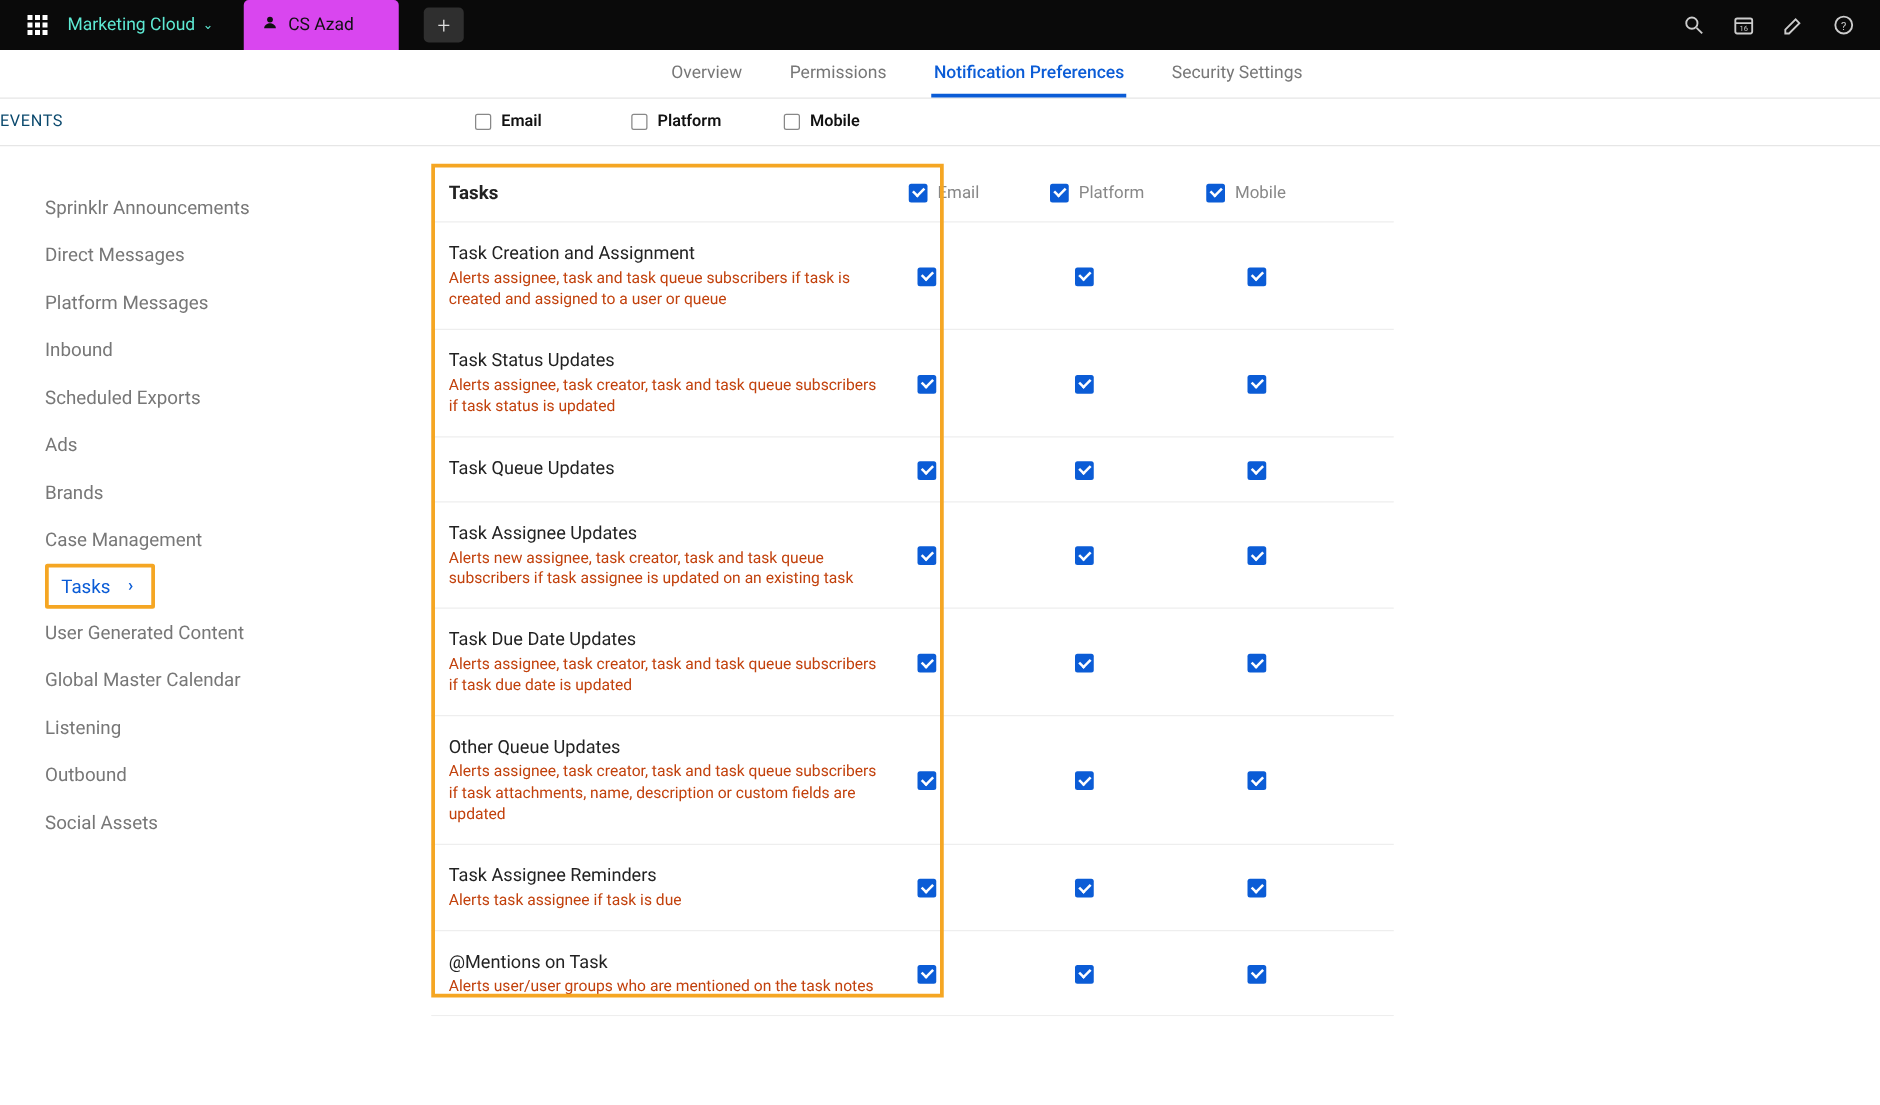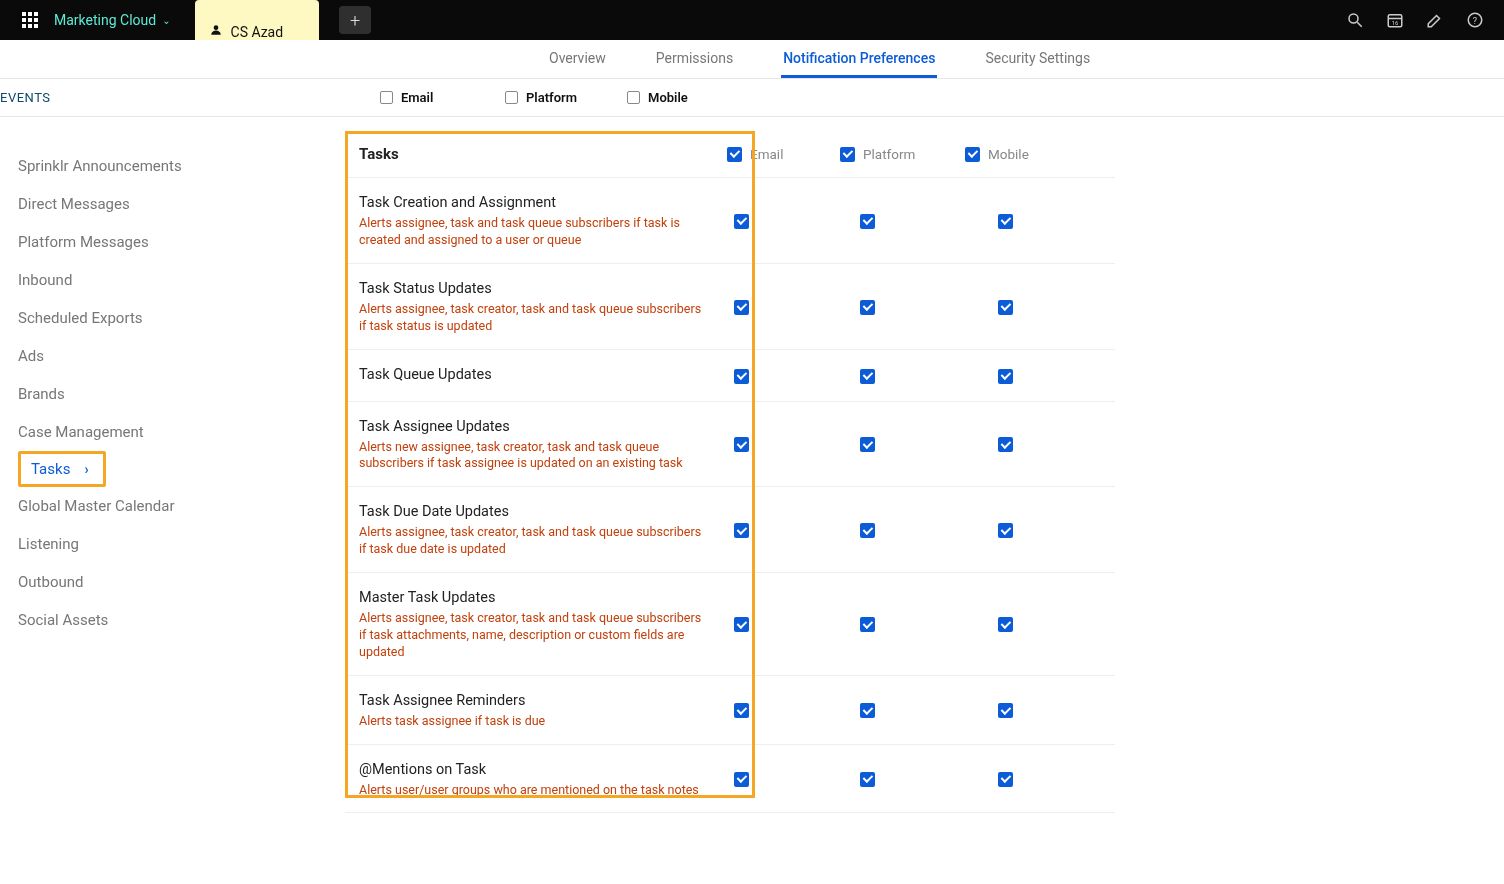--- a/index.html
+++ b/index.html
@@ -5,44 +5,44 @@
   * { margin: 0; padding: 0; box-sizing: border-box; }
   body { font-family: -apple-system, BlinkMacSystemFont, "Segoe UI", Roboto, sans-serif; background: #fff; color: #333; width: 1504px; }
   
   
   .topbar { background: #0a0a0a; height: 40px; display: flex; align-items: center; color: #fff; }
   .topbar-left { display: flex; align-items: center; gap: 10px; padding-left: 12px; }
   .apps-icon { display: grid; grid-template-columns: repeat(3, 4px); grid-template-rows: repeat(3, 4px); gap: 2px; }
   .apps-icon span { background: #fff; width: 4px; height: 4px; }
   .dropdown-label { font-size: 14px; color: #5eead4; display: flex; align-items: center; gap: 6px; cursor: pointer; margin-left: 6px;}
   .chev { font-size: 10px; }
-  .tab-active { background: #fef9c3; color: #111; height: 40px; display: flex; align-items: flex-end; padding: 0 36px 0 14px; margin-left: 14px; font-size: 14px; border-top-left-radius: 4px; border-top-right-radius: 4px; gap: 8px;}
+  .tab-active { background: #d946ef; color: #111; height: 40px; display: flex; align-items: center; padding: 0 36px 0 14px; margin-left: 14px; font-size: 14px; border-top-left-radius: 4px; border-top-right-radius: 4px; gap: 8px;}
   .person-icon svg { width: 14px; height: 14px; fill: #111; }
   .addtab { width: 32px; height: 28px; background: #2f2f2f; color: #ddd; display: flex; align-items: center; justify-content: center; margin-left: 10px; border-radius: 4px; cursor: pointer; font-size: 18px; font-weight: 300;}
   .topbar-right { margin-left: auto; display: flex; align-items: center; gap: 22px; padding-right: 20px; }
   .topbar-right .ticon { width: 18px; height: 18px; fill: #ccc; cursor: pointer; }
   
   
   .subnav { height: 39px; border-bottom: 1px solid #e6e6e6; display: flex; align-items: stretch; padding-left: 535px; gap: 34px; }
-  .subnav-item { display:flex; align-items:center; font-size: 14px; color: #777; cursor: pointer; border-bottom: 3px solid transparent; padding: 0 2px; margin-left: 12px;}
+  .subnav-item { display:flex; align-items:center; font-size: 14px; color: #777; cursor: pointer; border-bottom: 3px solid transparent; padding: 0 2px;}
   .subnav-item.active { color: #0b5cd6; border-bottom-color: #0b5cd6; font-weight: 500;}
   
   
   .colheaders { height: 38px; border-bottom: 1px solid #e6e6e6; display: flex; align-items: center; }
   .colheaders .col-groups { width: 355px; padding-left: 38px; font-size: 13px; letter-spacing: 0.5px; color: #555; }
   .colheaders .col-events { flex: 0 0 380px; font-size: 13px; letter-spacing: 0.5px; color: #0c4a6e; }
   .colheaders .col-ch { display: flex; align-items: center; gap: 8px; font-size: 13px; font-weight: 600; color: #111;}
   .colheaders .col-email { width: 125px; }
   .colheaders .col-platform { width: 122px; }
   .colheaders .col-mobile { width: 125px; }
   .chk-empty { width: 13px; height: 13px; border: 1px solid #888; border-radius: 2px; display: inline-block; }
   
   
   .main { display: flex; }
-  .sidebar { width: 345px; padding: 30px 20px 20px 18px; }
+  .sidebar { width: 345px; padding: 30px 20px 20px 36px; }
   .sidebar-item { font-size: 15px; color: #777; padding: 10px 0; cursor: pointer; }
   .sidebar-item.active { color: #0b5cd6; display:inline-flex; align-items:center; gap:14px; border: 3px solid #f5a623; padding: 6px 14px 6px 10px; border-radius: 2px;}
   .sidebar-item.active .chev-r { color:#0b5cd6; font-size:14px; font-weight:600;}
   
   .content { flex: 1; position: relative; padding-top: 18px;}
   
   .highlight-box { border: 3px solid #f5a623; position: absolute; left: 0; top: 14px; width: 410px; height: 667px; pointer-events: none; }
   
   .section-header-row { display: flex; align-items: center; padding: 10px 0 14px 0; border-bottom: 1px solid #eee; width: 770px;}
   .section-title { width: 382px; font-size: 15px; font-weight: 700; color: #222; padding-left: 14px;}
@@ -151,20 +151,21 @@
     <div class="sidebar-item">Platform Messages</div>
     <div class="sidebar-item">Inbound</div>
     <div class="sidebar-item">Scheduled Exports</div>
     <div class="sidebar-item">Ads</div>
     <div class="sidebar-item">Brands</div>
     <div class="sidebar-item">Case Management</div>
     <div class="sidebar-item active">
       <span>Tasks</span>
       <span class="chev-r">›</span>
     </div>
+    <div class="sidebar-item">User Generated Content</div>
     <div class="sidebar-item">Global Master Calendar</div>
     <div class="sidebar-item">Listening</div>
     <div class="sidebar-item">Outbound</div>
     <div class="sidebar-item">Social Assets</div>
   </div>
 
   <div class="content">
     <div class="highlight-box"></div>
 
     <div class="section-header-row">
@@ -253,21 +254,21 @@
           </div>
           <div class="cbx-col platform">
             <span class="chk"></span>
           </div>
           <div class="cbx-col mobile">
             <span class="chk"></span>
           </div>
         </div>
         <div class="event-row">
           <div class="event-info">
-            <div class="event-title">Master Task Updates</div>
+            <div class="event-title">Other Queue Updates</div>
             <div class="event-desc">Alerts assignee, task creator, task and task queue subscribers if task attachments, name, description or custom fields are updated</div>
           </div>
           <div class="cbx-col email">
             <span class="chk"></span>
           </div>
           <div class="cbx-col platform">
             <span class="chk"></span>
           </div>
           <div class="cbx-col mobile">
             <span class="chk"></span>

